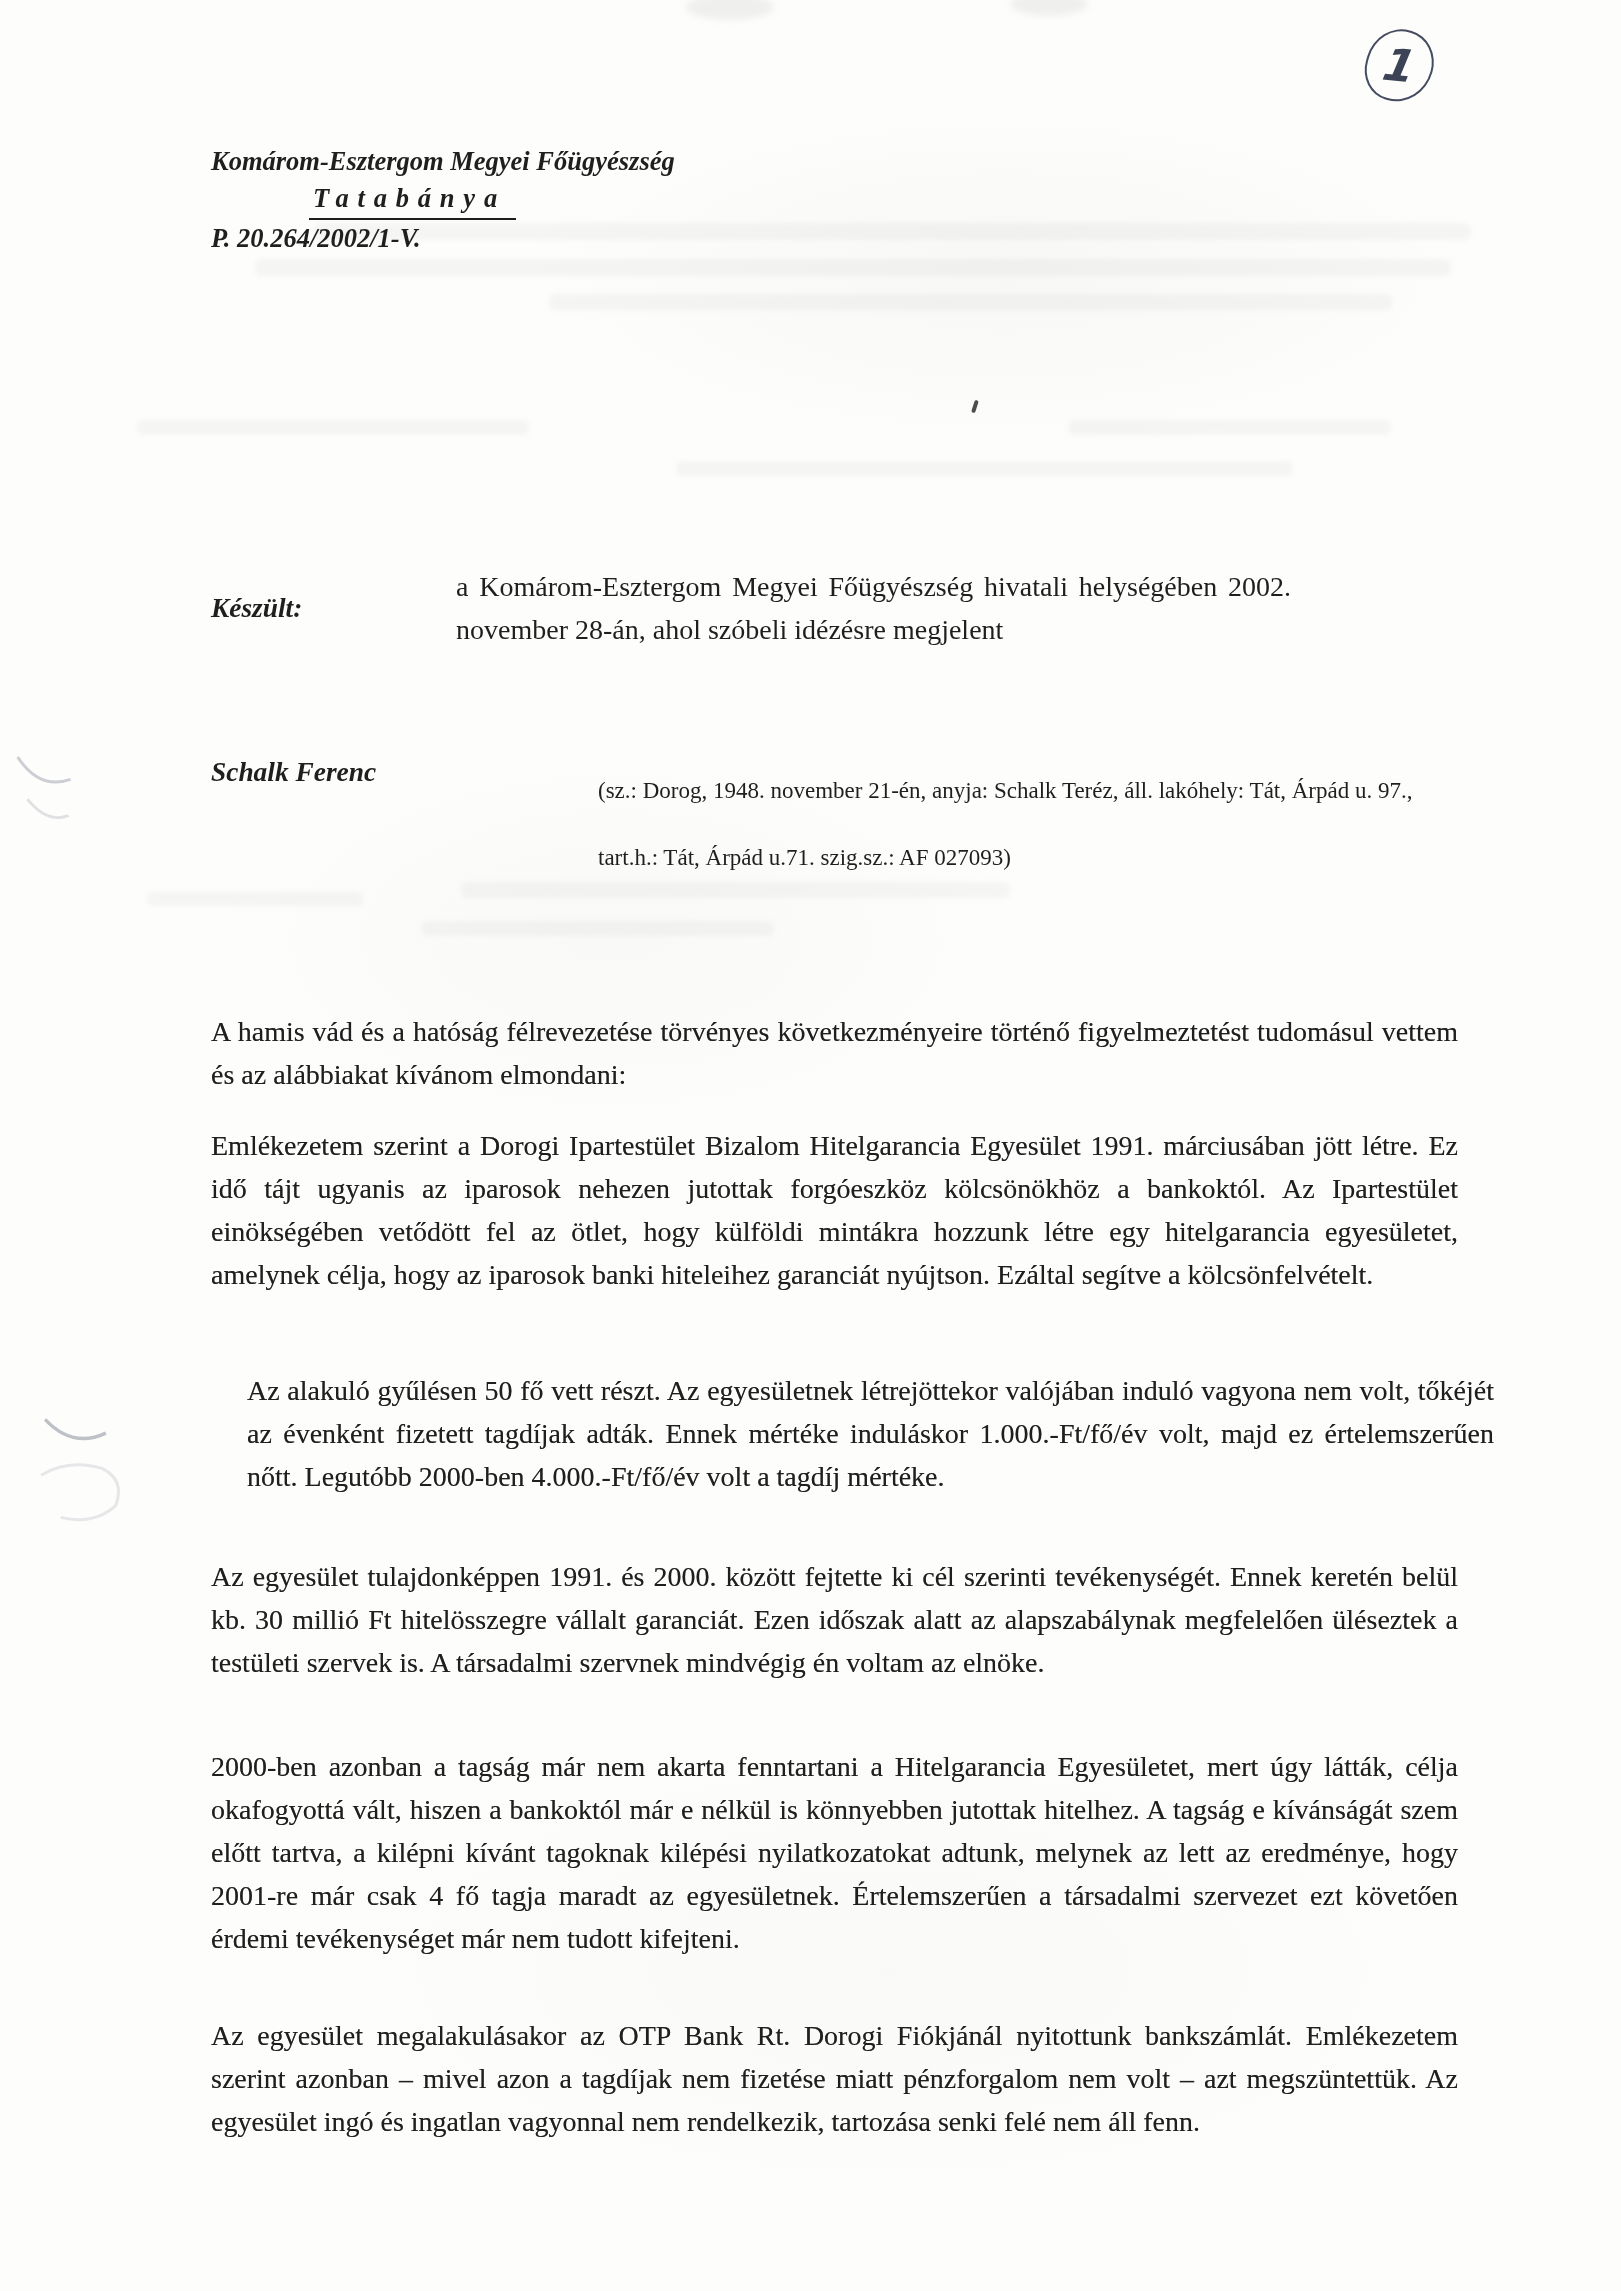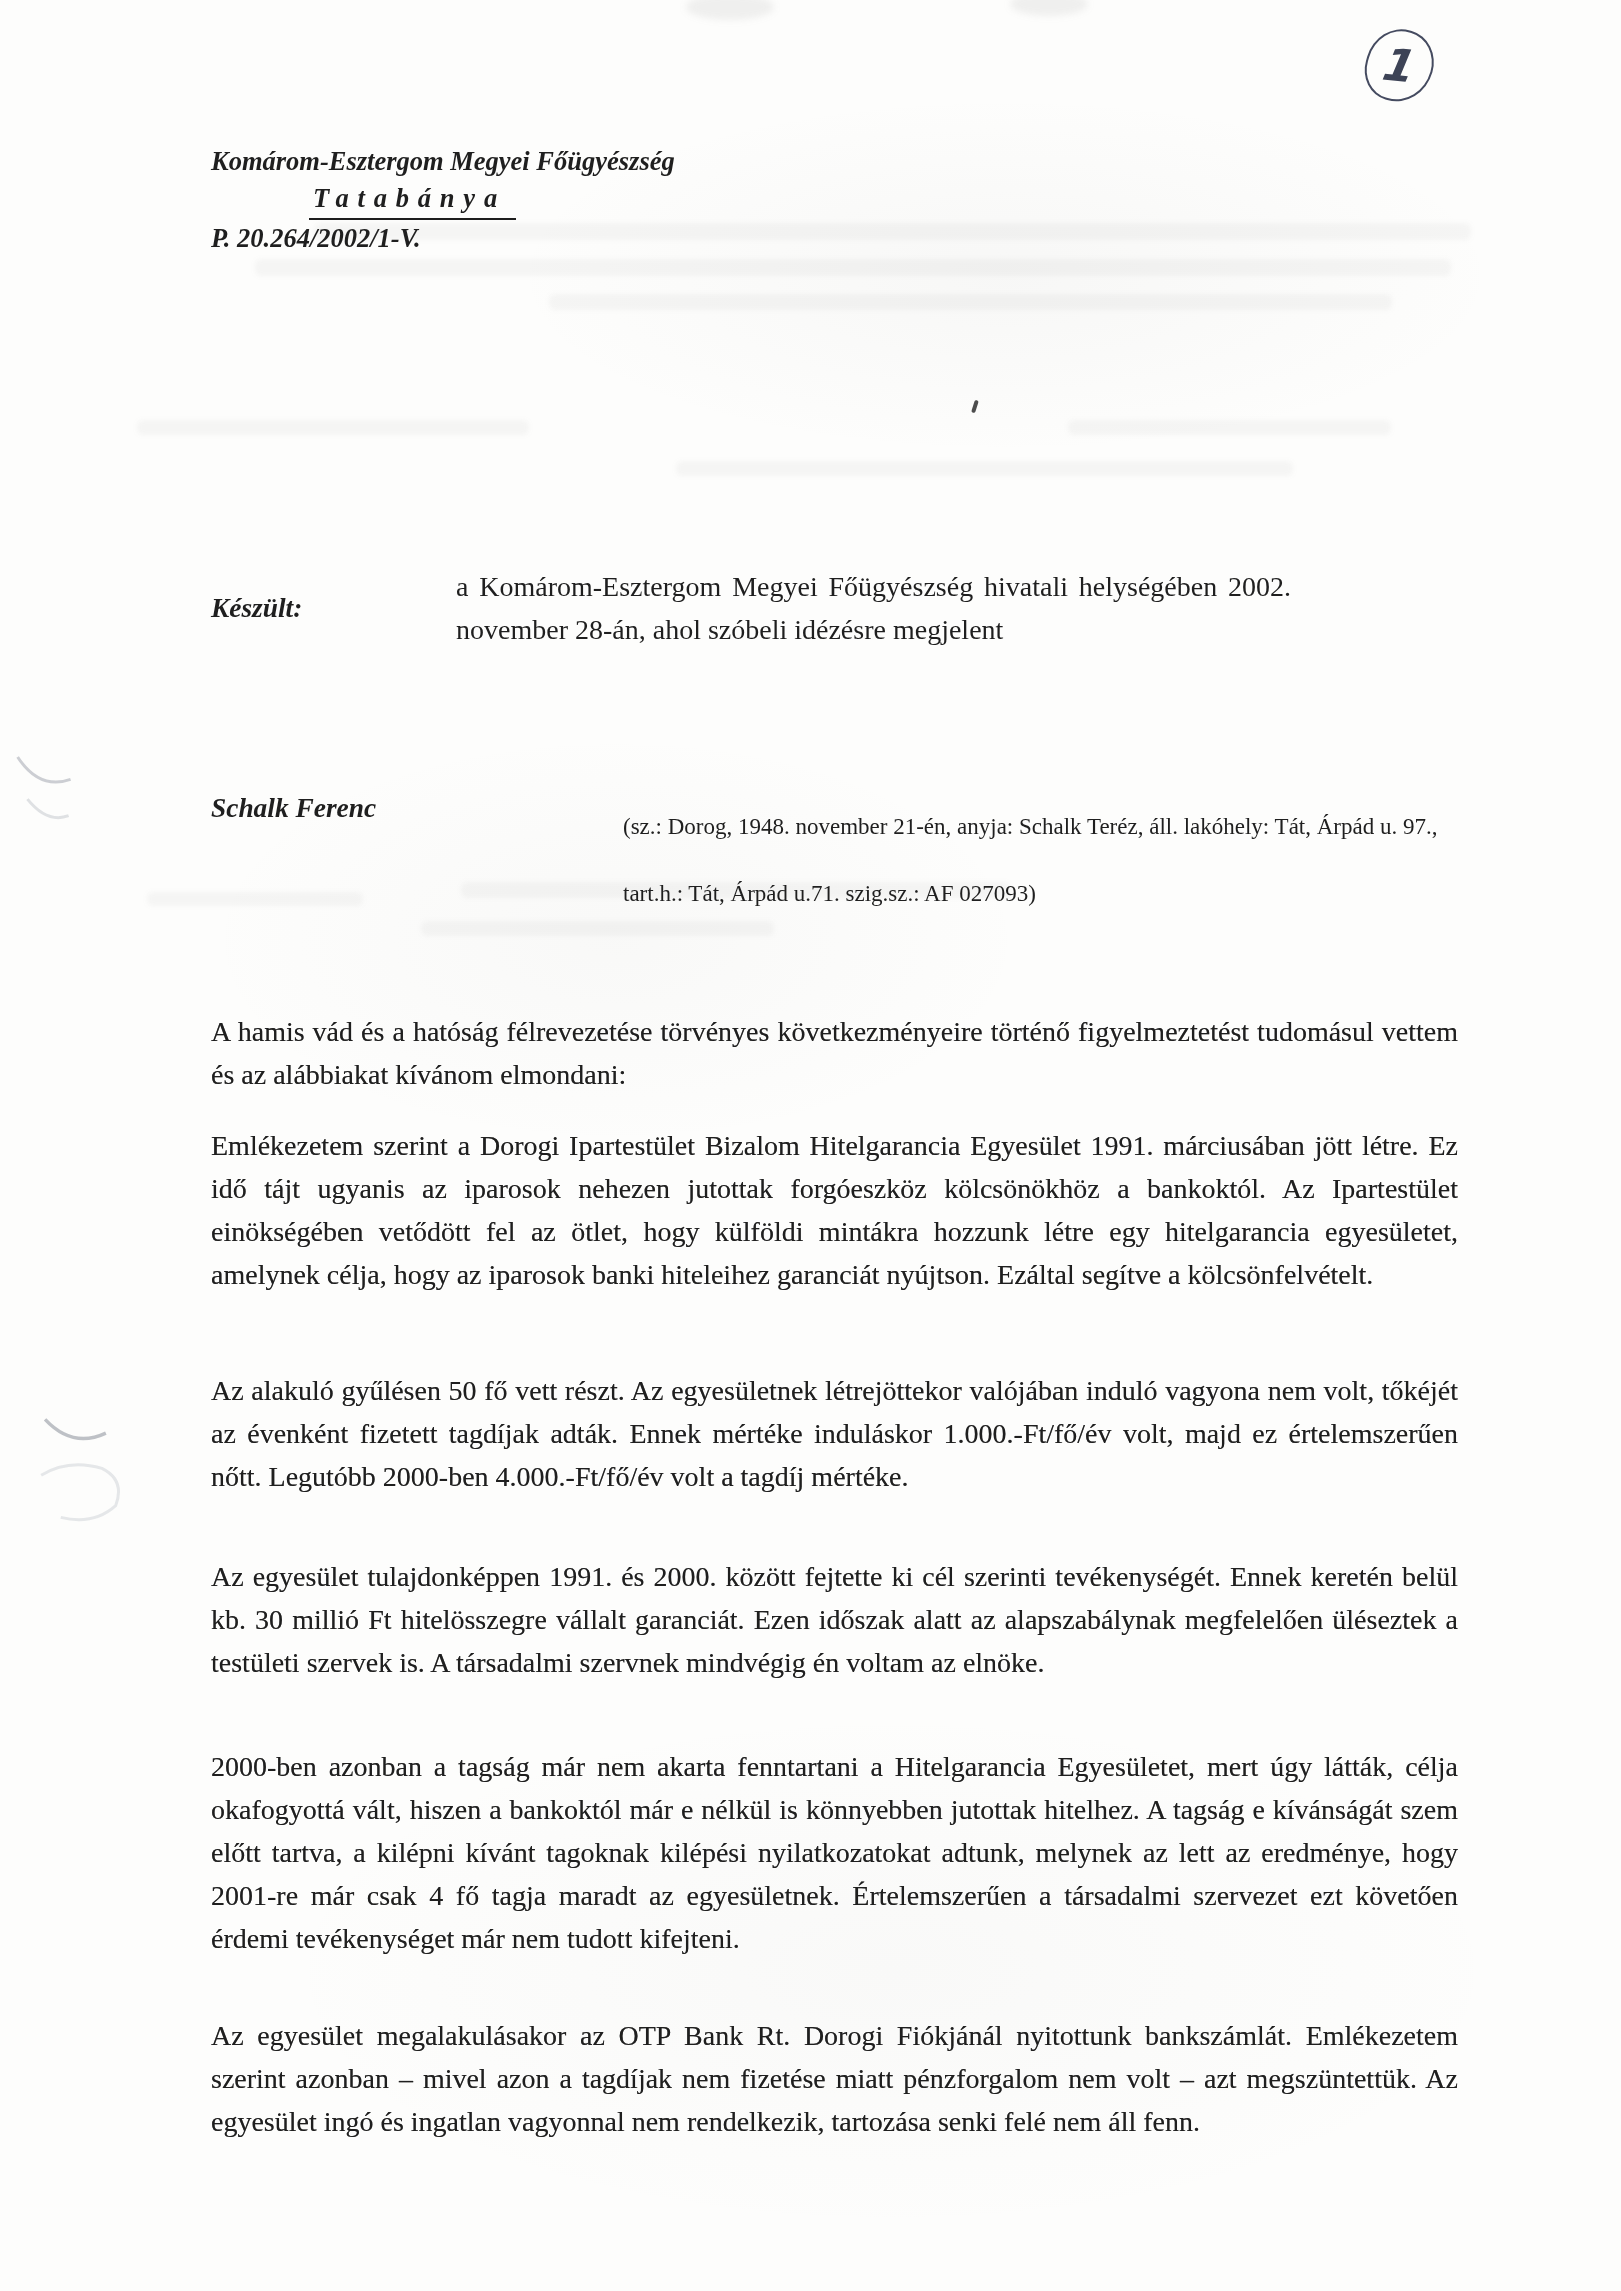--- a/index.html
+++ b/index.html
@@ -59,33 +59,33 @@
     display:inline-block;font-style:italic;font-weight:bold;font-size:30px;
     letter-spacing:14.7px;border-bottom:2.9px solid #242424;padding:0 5.9px 5.9px 3.9px;
   }
 
   
   .keszult{position:absolute;left:211px;top:565px;display:flex;align-items:center;}
   .keszult-label{width:245px;font-style:italic;font-weight:bold;font-size:27.4px;}
   .keszult-text{width:835px;font-size:28px;line-height:43px;text-align:justify;}
 
   
-  .witness{position:absolute;left:211px;top:793px;display:flex;gap:25px;}
+  .witness{position:absolute;left:211px;top:757px;display:flex;}
   .witness-name{width:387px;font-style:italic;font-weight:bold;font-size:27.4px;}
   .witness-details{width:863px;font-size:23px;line-height:67px;}
 
   
   .para{
     position:absolute;left:211px;width:1247px;
     font-size:28px;line-height:43px;text-align:justify;
     text-shadow:0 0 0.5px rgba(35,35,35,0.55);
   }
   .p0{top:982px;}
   .p1{top:1096px;}
-  .p2{top:1341px;}
+  .p2{top:1341px;margin-left:36px;}
   .p3{top:1527px;}
   .p4{top:1717px;}
   .p5{top:1986px;}
 
   .pencil{position:absolute;left:0;top:0;pointer-events:none;}
 </style>
 </head>
 <body>
 
 <div class="page">

